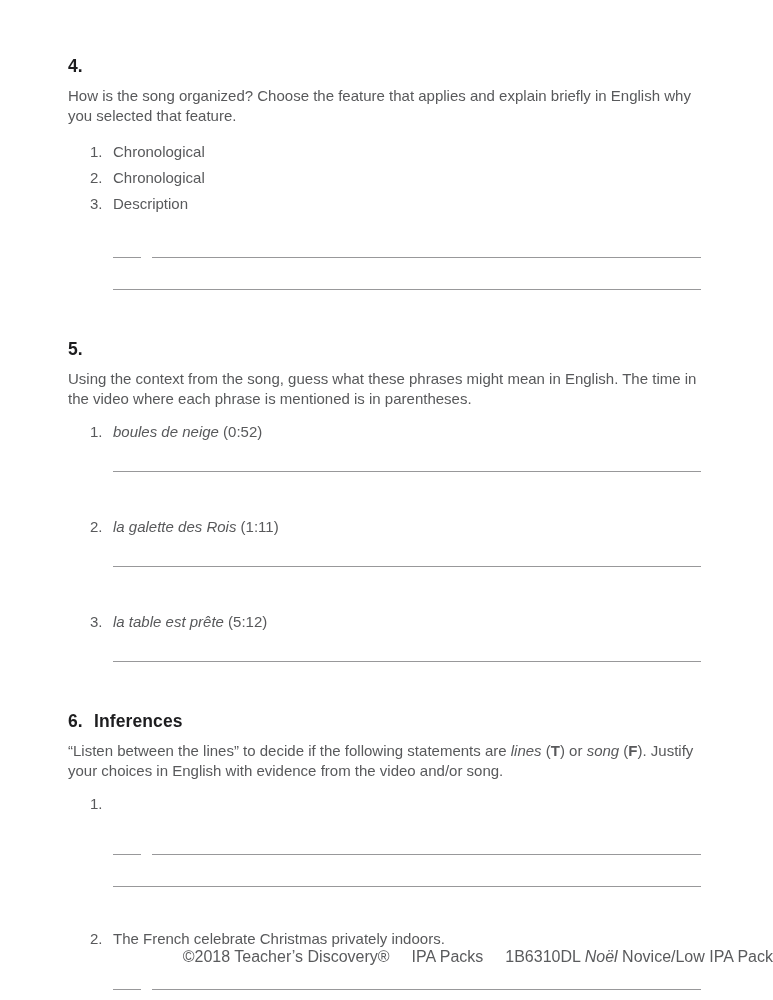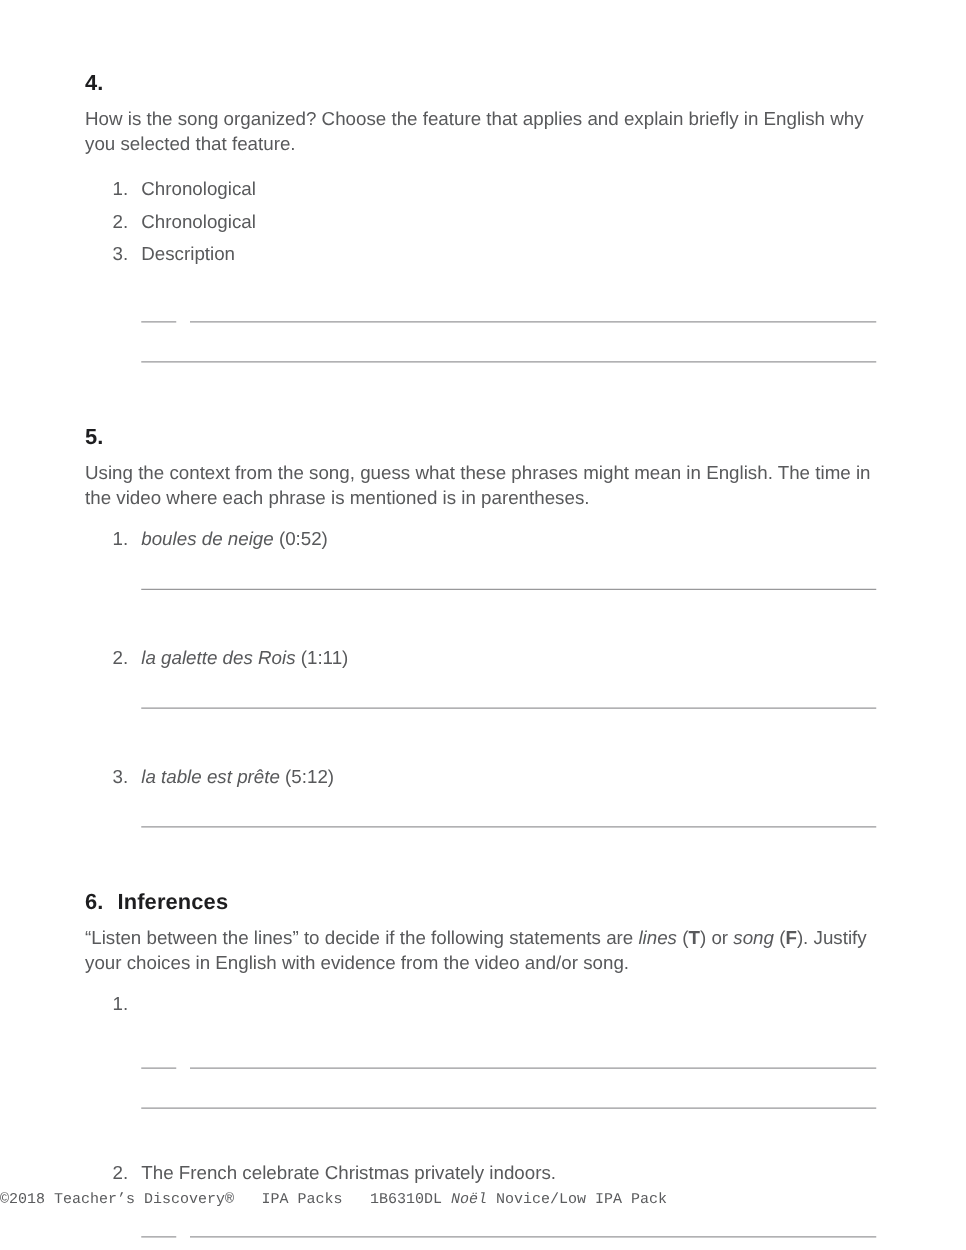--- a/index.html
+++ b/index.html
@@ -68,24 +68,23 @@
   .st-block + .st-block { margin-top: 42px; }
   .st-head { display: flex; margin-left: 22px; line-height: 20px; }
   .st-head .n { width: 23px; flex: 0 0 23px; }
   .it { font-style: italic; }
   .bd { font-weight: 700; }
   .footer {
     position: absolute;
     left: 0;
     right: 0;
     bottom: 34px;
-    text-align: left;
-    font-size: 12px;
+    text-align: right;
+    font-size: 16px;
     color: #5a5b5d;
-    font-family: Liberation Mono, monospace;
   }
   .footer .fgap { display: inline-block; width: 22px; }
 </style>
 </head>
 <body>
 
 <div class="page">
   <div class="content">
 
     <div class="section">

